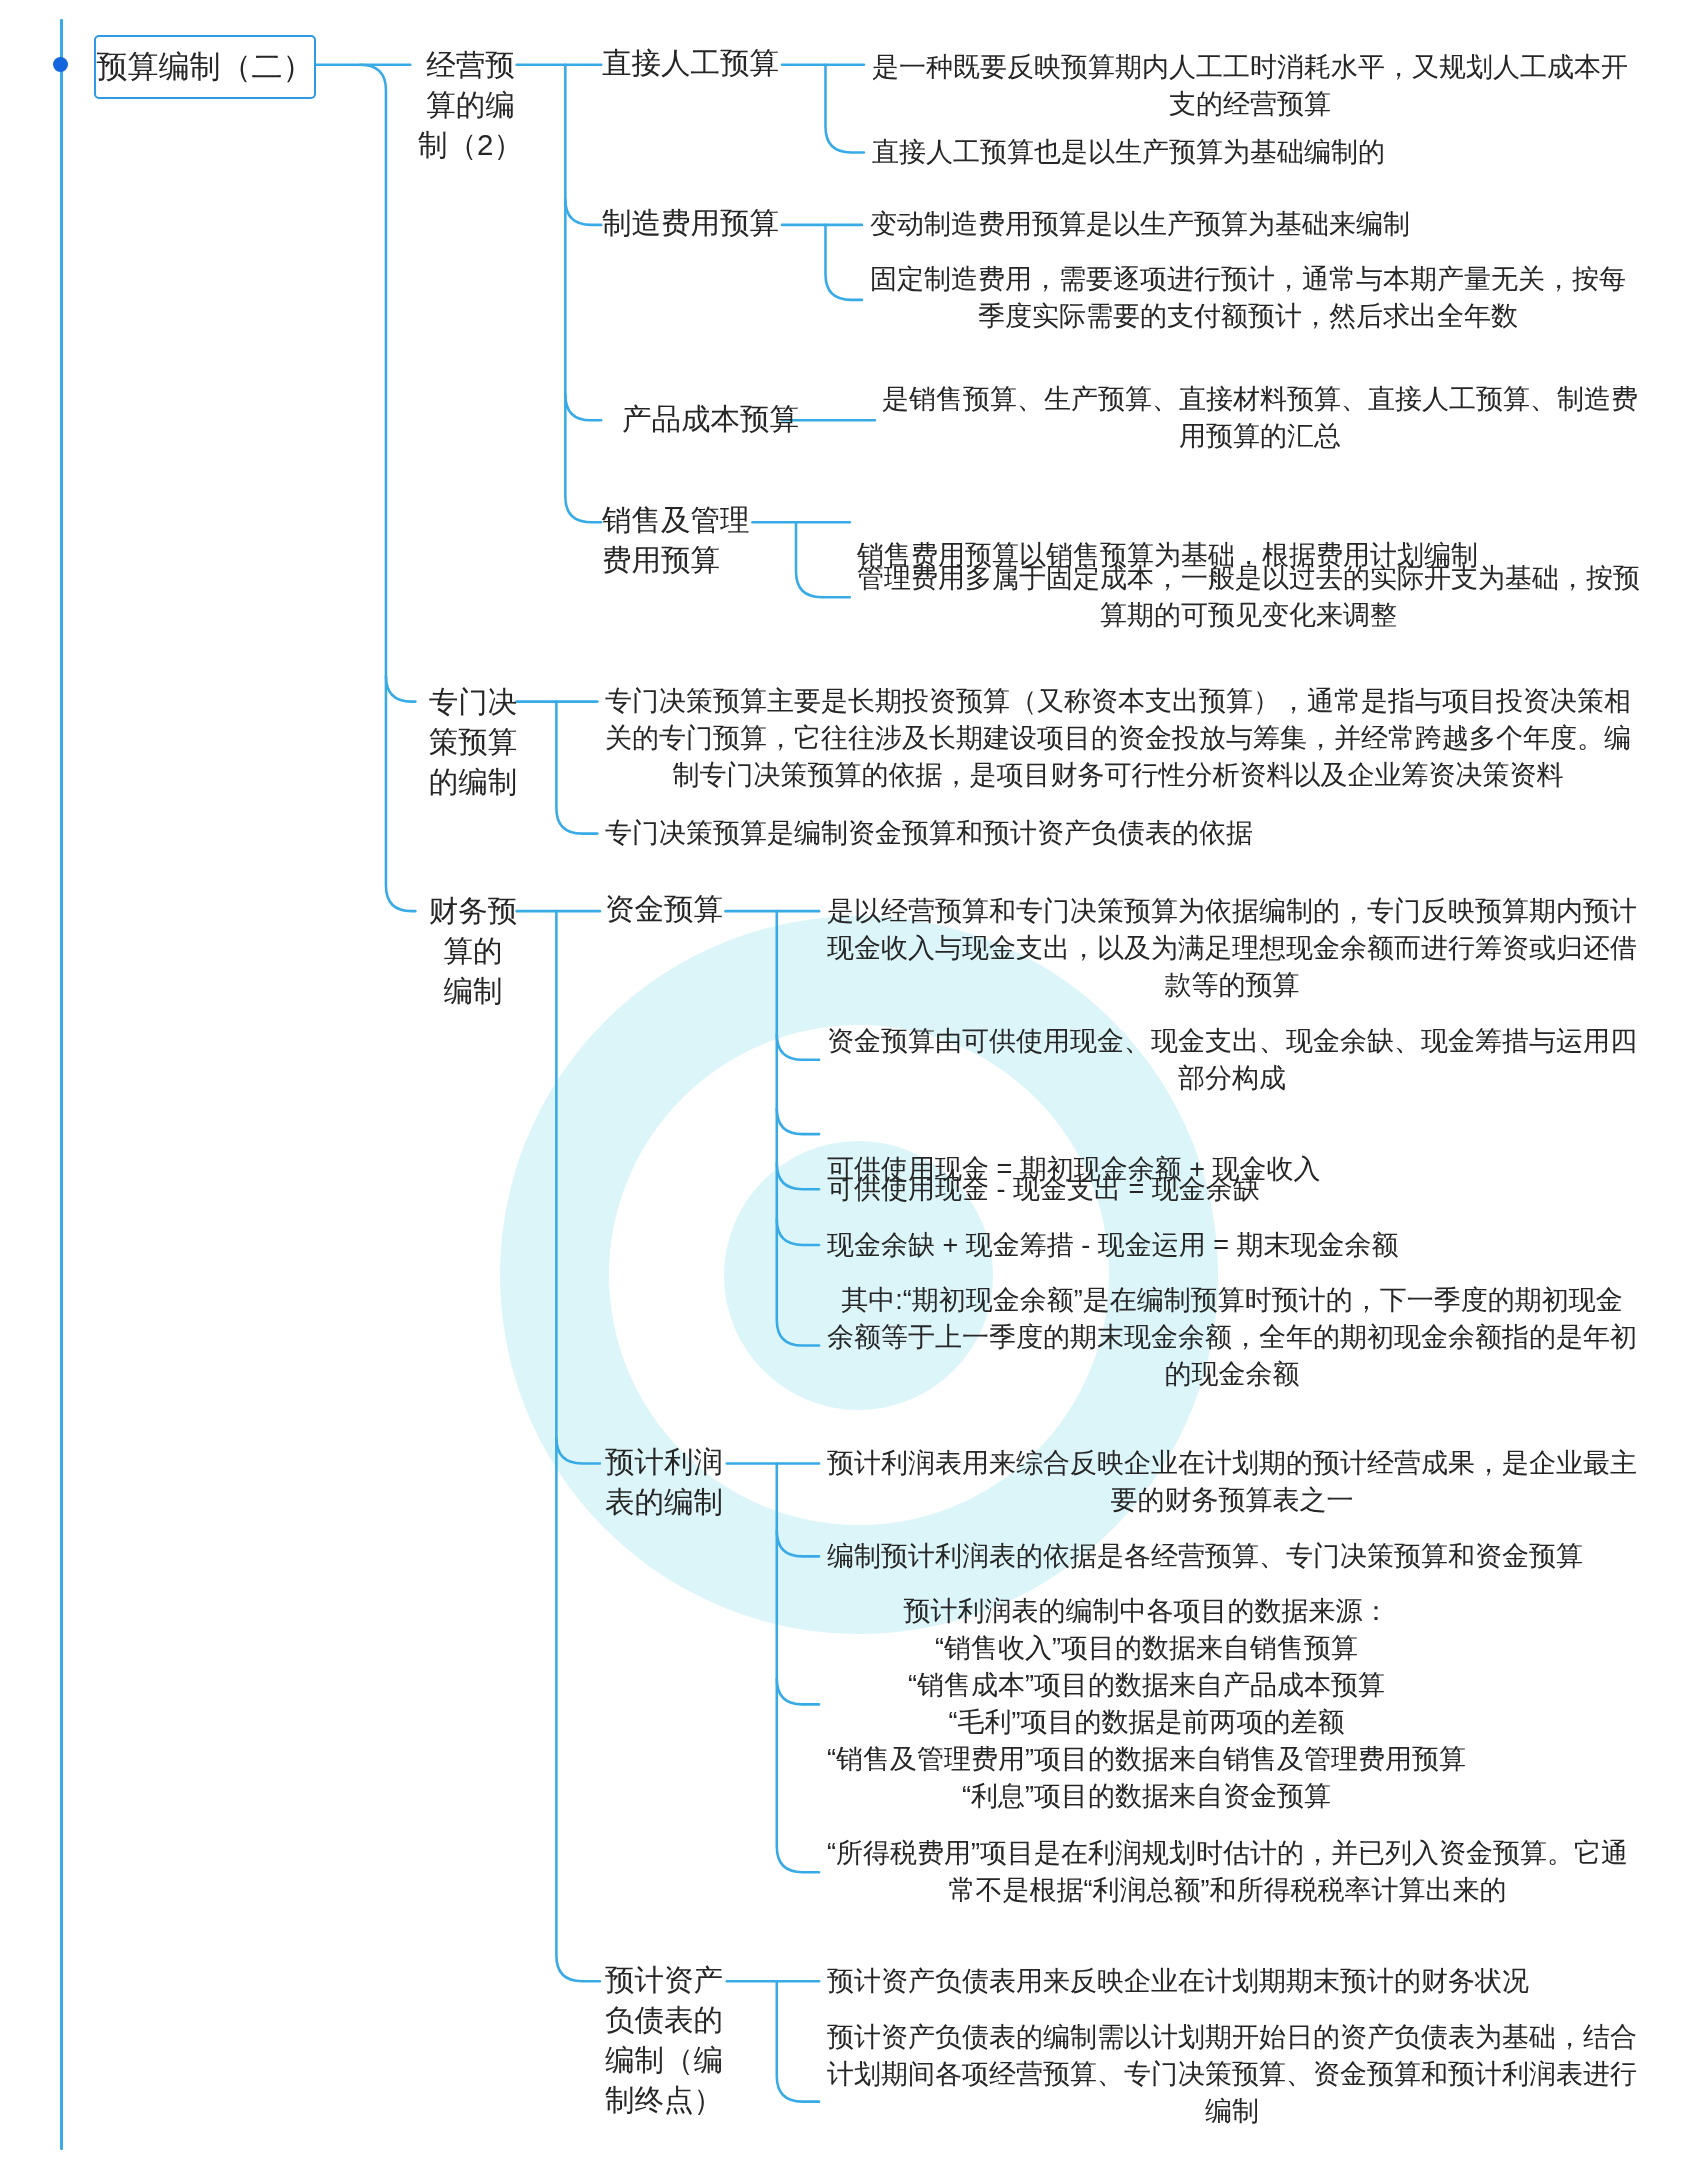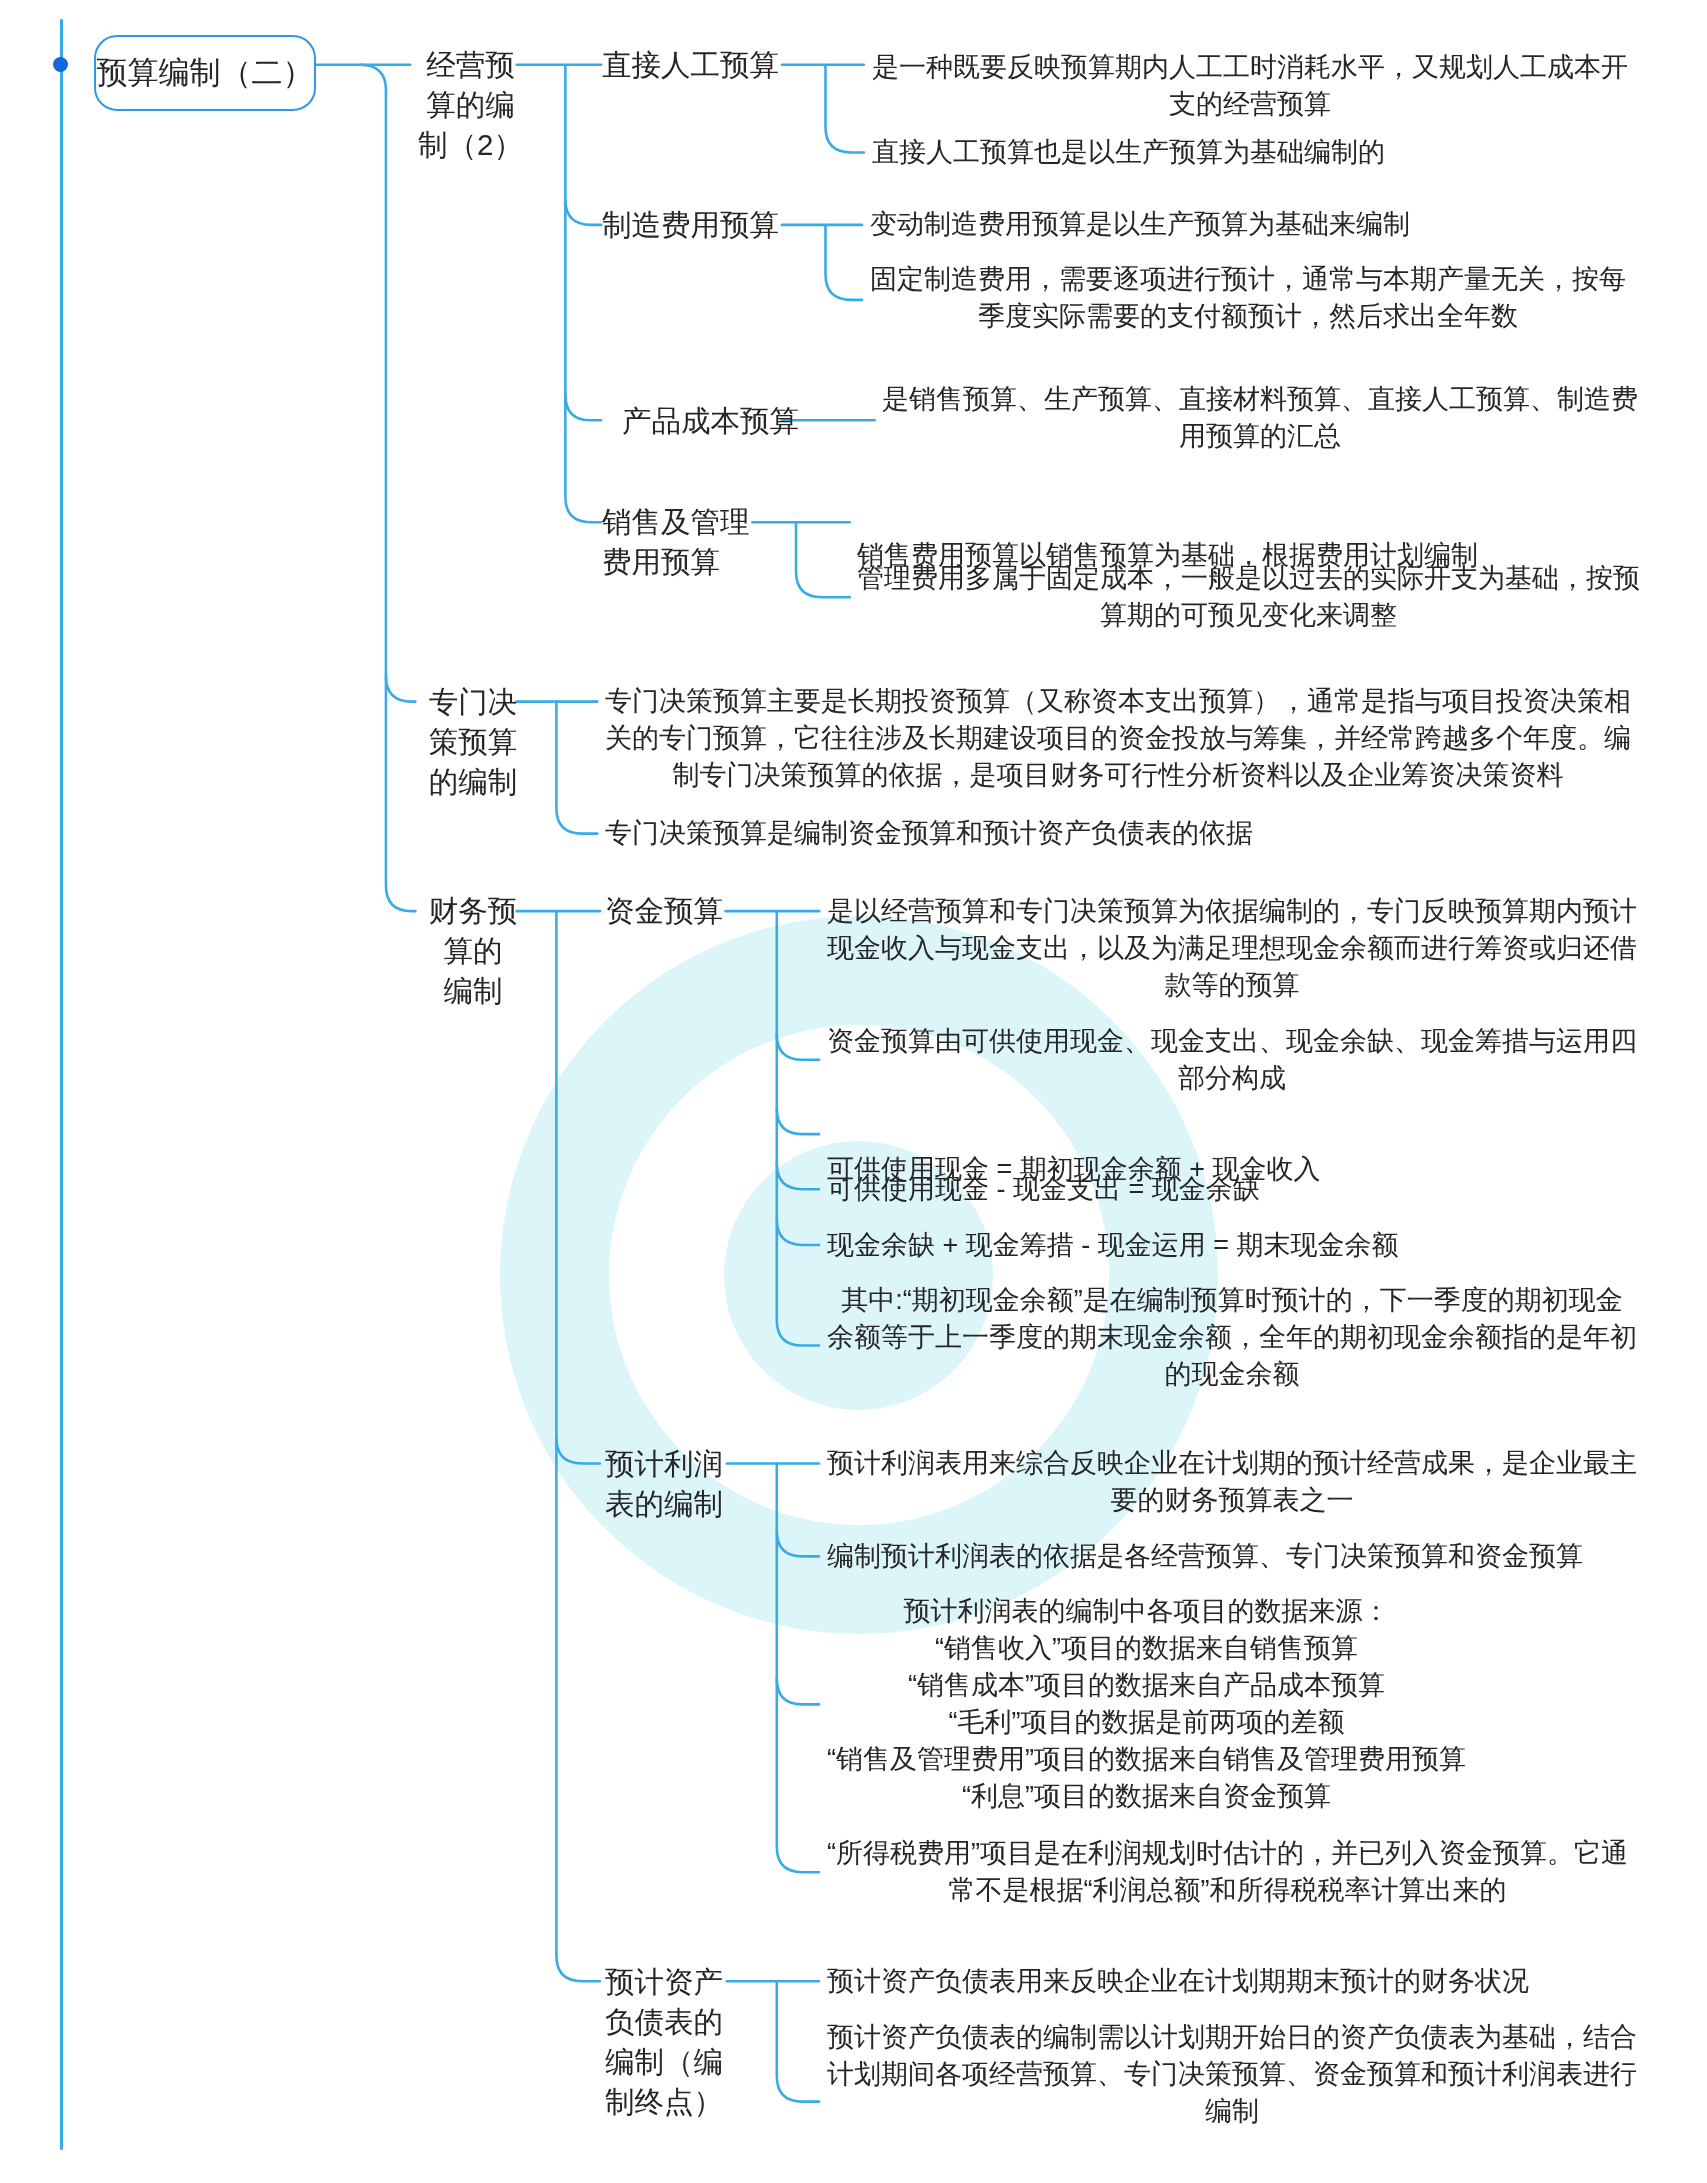--- a/index.html
+++ b/index.html
@@ -22,28 +22,28 @@
   .trunk{
     position:absolute;left:60px;top:19px;width:2.6px;height:2131px;
     background:#38abe6;z-index:1;border-radius:1.3px;
   }
   .anchor-dot{
     position:absolute;left:53px;top:57px;width:15.4px;height:15.4px;border-radius:50%;
     background:#1565dd;z-index:2;
   }
   
   .root-box{
-    position:absolute;left:94px;top:35px;width:222px;height:76px;
-    border:2.6px solid #2e9ae6;border-radius:23px;background:#fff;
+    position:absolute;left:94px;top:35px;width:222px;height:64px;
+    border:2.6px solid #2e9ae6;border-radius:5px;background:#fff;
     display:flex;align-items:center;justify-content:center;
     font-size:31px;font-weight:500;z-index:2;box-sizing:border-box;
   }
   .node{position:absolute;white-space:pre-line;z-index:2;font-weight:500;}
   .blabel{font-size:29.5px;line-height:40px;text-align:center;margin-left:8px;}
-  .clabel{font-size:29.5px;line-height:40px;text-align:left;}
+  .clabel{font-size:29.5px;line-height:40px;text-align:left;font-family:Liberation Mono, monospace;}
   .leaf{font-size:27px;line-height:37px;text-align:center;}
 </style>
 </head>
 <body>
 
 <div class="wm-ring"></div>
 <div class="wm-disc"></div>
 
 <div class="trunk"></div>
 <div class="anchor-dot"></div>

